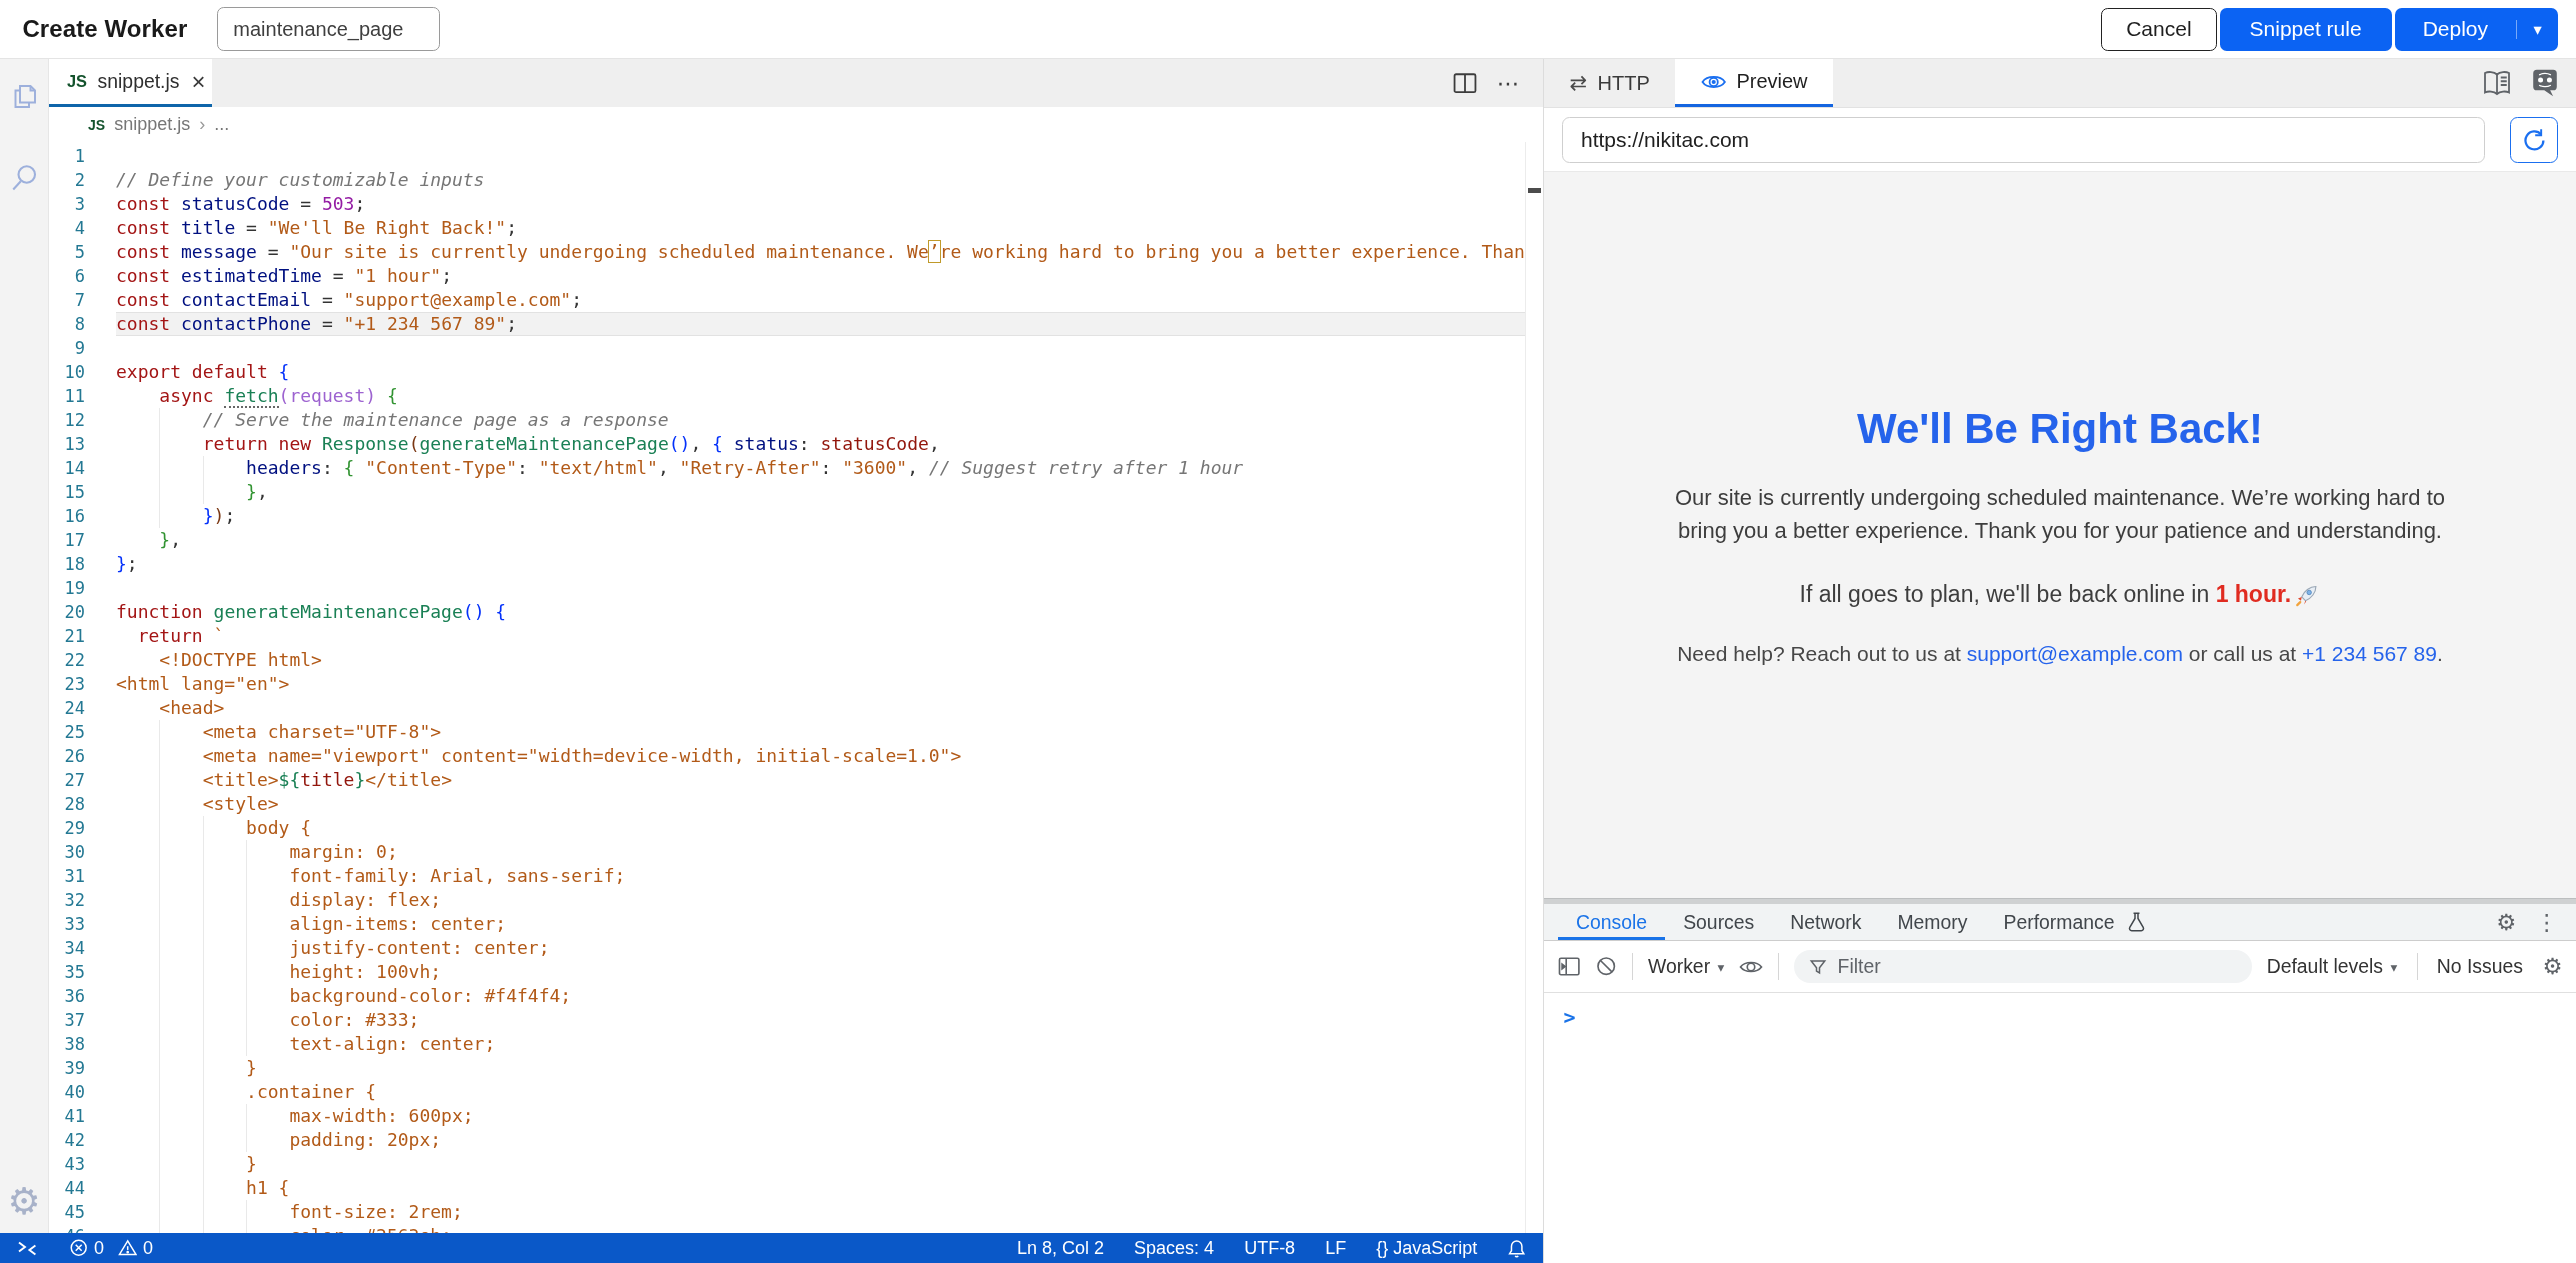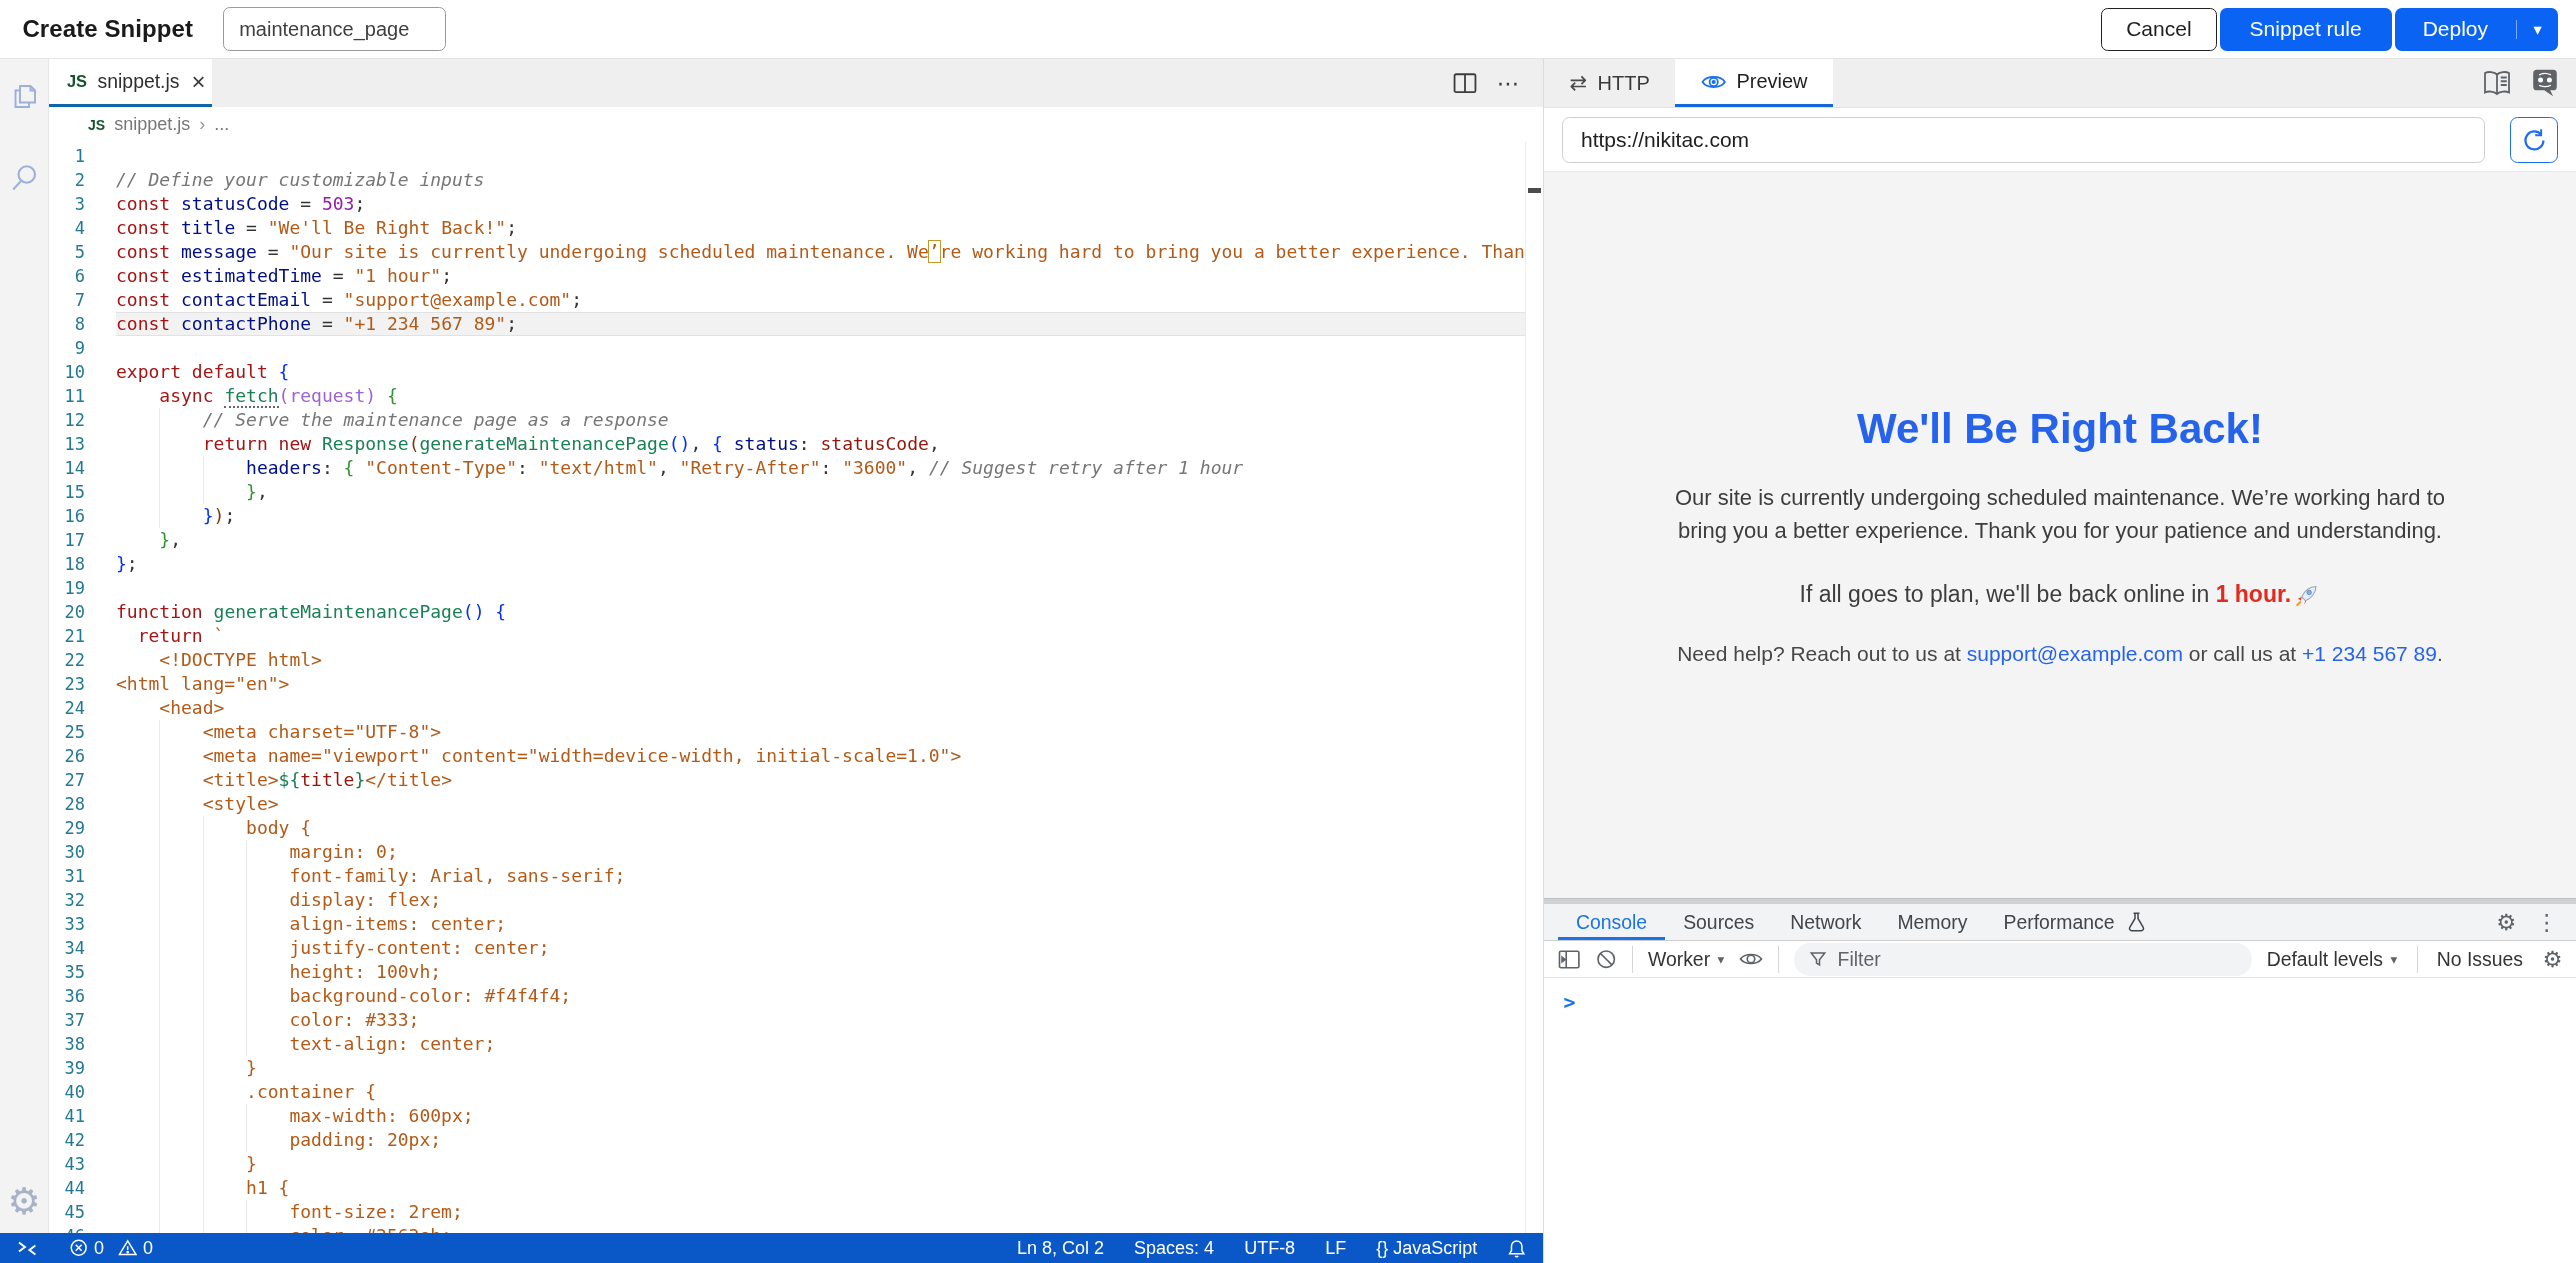--- a/index.html
+++ b/index.html
@@ -107,38 +107,38 @@
   .dt-tabrow { height:37px; background:#f1f3f4; border-bottom:0.7px solid #cdcdcd;
                display:flex; align-items:stretch; padding-left:14px; }
   .dt-tabs { display:flex; align-items:stretch; }
   .dt-tab { display:flex; align-items:center; padding:0 18px; font-size:19.4px; color:#41464b; }
   .dt-tab.active { color:#1a73e8; box-shadow: inset 0 -3px 0 #1a73e8; }
   .dt-flask { display:flex; align-items:center; margin-left:-6px; }
   .dt-tabrow-right { margin-left:auto; display:flex; align-items:center; gap:19.4px; padding-right:18px; }
   .gear-glyph { font-size:22.4px; color:#5f6368; }
   .kebab-v { font-size:22.4px; color:#5f6368; }
 
-  .dt-toolbar { height:37px; display:flex; align-items:center; gap:15px; padding:0 13.5px;
+  .dt-toolbar { height:52px; display:flex; align-items:center; gap:15px; padding:0 13.5px;
                 border-bottom:0.7px solid #e0e0e0; }
   .dt-sep { width:0.7px; height:27px; background:#d6d6d6; }
   .dt-label { font-size:19.4px; color:#333; display:flex; align-items:center; gap:7.5px; }
   .dd-arrow { font-size:13.5px; color:#5f6368; }
   .filter-pill { flex:1; max-width:486px; height:33px; background:#f1f3f4; border-radius:16.4px;
                  display:flex; align-items:center; gap:10.5px; padding:0 15px; font-size:19.4px; color:#5f6368; }
   .dt-right { margin-left:auto; display:flex; align-items:center; gap:19.4px; }
   .console-body { flex:1; padding:12px 19.4px; }
   .prompt { color:#1a73e8; font-size:20px; font-weight:bold; font-family:"DejaVu Sans Mono",monospace; }
 
   svg { display:block; }
 </style>
 </head>
 <body>
 
 <div class="header">
-  <div class="hdr-title">Create Snippet</div>
+  <div class="hdr-title">Create Worker</div>
   <input class="name-input" value="maintenance_page" style="">
   <div class="hdr-right">
     <button class="btn btn-cancel">Cancel</button>
     <button class="btn btn-blue">Snippet rule</button>
     <div class="btn btn-blue btn-split">
       <span class="main">Deploy</span>
       <span class="arrow">
         <span>▾</span>
       </span>
     </div>

